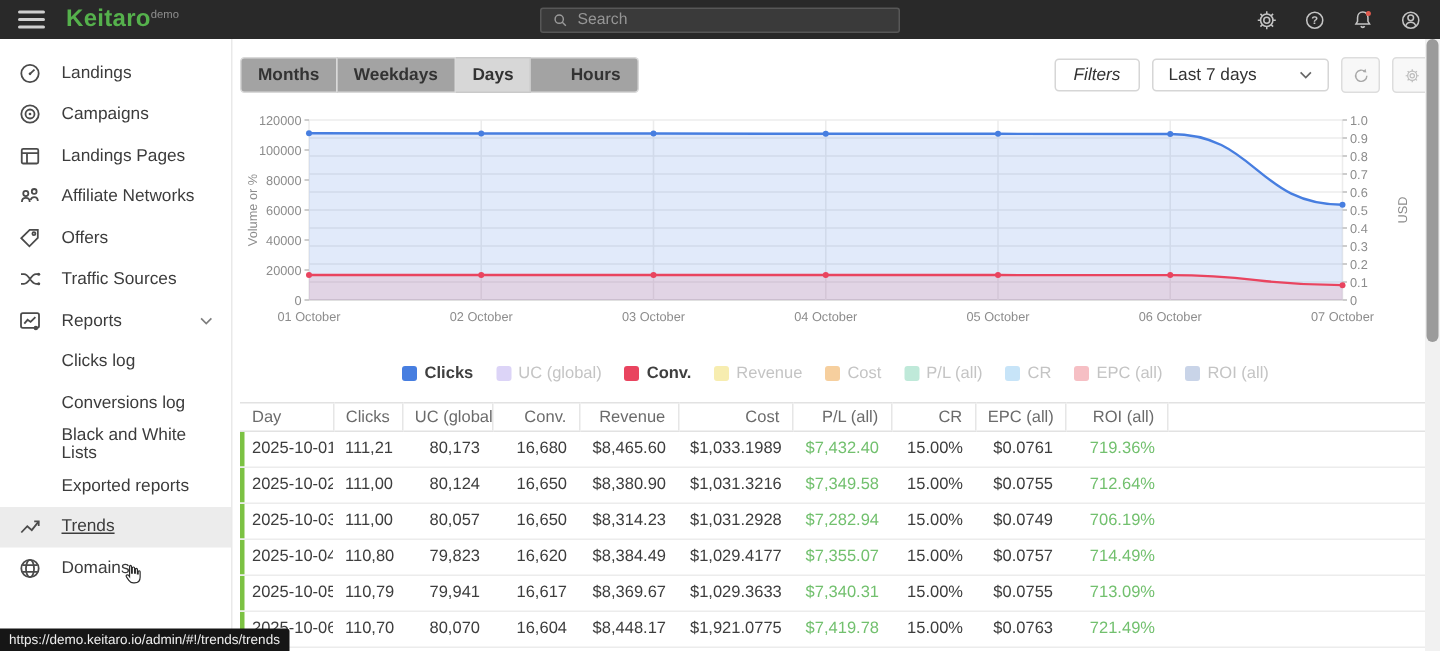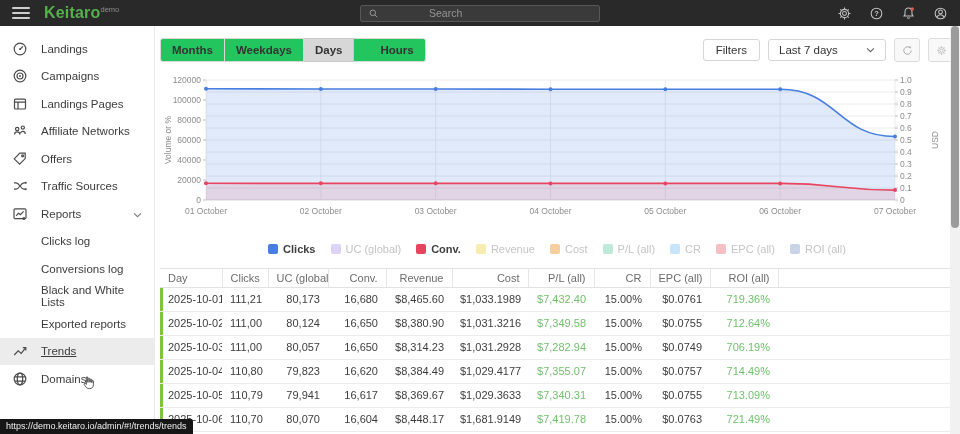--- a/index.html
+++ b/index.html
@@ -10,21 +10,21 @@
   
   .topbar { position:relative; height:26px; background:#292929; display:flex; align-items:center; padding:0 12px; z-index:5; }
   .hamburger { width:18px; display:flex; flex-direction:column; gap:3px; cursor:pointer; margin-right:14px; }
   .hamburger span { height:2px; background:#cfcfcf; border-radius:1px; }
   .brand { display:flex; align-items:flex-start; gap:0; }
   .brand-name { color:#55b14c; font-weight:bold; font-size:16px; letter-spacing:.2px; line-height:18px; }
   .brand-badge { color:#8f8f8f; font-size:7.5px; margin-top:1px; }
   .tb-search { position:absolute; left:50%; transform:translateX(-50%); width:240px; height:17px;
     background:#3a3a3a; border:1px solid #575757; border-radius:2px; display:flex; align-items:center; gap:6px; padding:0 7px; }
   .tb-search svg { width:11px; height:11px; stroke:#9a9a9a; fill:none; stroke-width:1.4; }
-  .search-ph { color:#969696; font-size:10.5px;margin-left:44px; }
+  .search-ph { color:#969696; font-size:10.5px; }
   .tb-right { margin-left:auto; display:flex; align-items:center; gap:17px; }
   .tb-icon { width:15px; height:15px; cursor:pointer; }
   .tb-icon svg { width:15px; height:15px; stroke:#c4c4c4; fill:none; stroke-width:1.1; }
   .tb-icon text { fill:#c4c4c4; stroke:none; font-size:8px; font-weight:bold; }
 
   
   .app-body { display:flex; height:408px; }
   .sidebar { width:155px; background:#fff; border-right:1px solid #e9e9e9; padding-top:9px; flex:none; }
   .side-item { height:27.5px; display:flex; align-items:center; gap:13px; padding:0 12px; font-size:11.5px; color:#3c3c3c; cursor:pointer; }
   .side-item.active { background:#ececec;text-decoration:underline; }
@@ -33,28 +33,28 @@
   .side-item .si .f { fill:#4b4b4b; stroke:none; }
   .side-item.sub { padding-left:41px; }
   .side-item .chev { margin-left:auto; }
   .side-item .chev svg { width:9px; height:6px; stroke:#7d7d7d; fill:none; stroke-width:1.3; }
 
   .main { flex:1; min-width:0; display:flex; flex-direction:column; padding:0 6px 0 5px; position:relative; }
 
   
   .toolbar { margin-top:12px; display:flex; align-items:center; height:24px; }
   .tabs { display:flex; }
-  .tab { border:1px solid #d9d9d9; border-left-width:0; background:#22c55e; color:#333;
+  .tab { border:1px solid #d9d9d9; border-left-width:0; background:#a3a3a3; color:#333;
     font-size:11.5px; font-weight:bold; padding:4px 11px; cursor:pointer; line-height:14px; }
   .tab:first-child { border-left-width:1px; border-radius:3px 0 0 3px; }
   .tab:last-child { border-radius:0 3px 3px 0;padding-left:26px; }
   .tab.active { background:#d7d7d7; border-color:#c9c9c9; }
   .toolbar-right { margin-left:auto; display:flex; align-items:center; gap:8px; }
   .btn { border:1px solid #d6d6d6; background:#fff; border-radius:3px; font-size:11.5px; color:#333;
-    padding:4px 12px; cursor:pointer; font-family:inherit; }
+    padding:4px 12px; cursor:pointer; font-family:inherit;font-style:italic; }
   .select { border:1px solid #d6d6d6; background:#fff; border-radius:3px; font-size:11.5px; color:#333;
     padding:4px 10px; min-width:118px; display:flex; align-items:center; cursor:pointer; }
   .select svg { width:9px; height:6px; stroke:#666; fill:none; stroke-width:1.3; margin-left:auto; }
   .icon-btn { width:26px; height:24px; border:1px solid #ddd; background:#f8f8f8; border-radius:3px;
     display:flex; align-items:center; justify-content:center; cursor:pointer; }
   .icon-btn svg { width:13px; height:13px; stroke:#a9a9a9; fill:none; stroke-width:1.2; }
   .icon-btn.small svg { width:11px; height:11px; stroke:#bdbdbd; }
 
   
   .chart { margin-top:10px; height:162px; }
@@ -481,21 +481,21 @@
                 <td class="">$0.0755</td>
                 <td class=" pos">713.09%</td>
                 <td></td>
               </tr>
               <tr class="">
                 <td class="l">2025-10-06</td>
                 <td class="">110,70</td>
                 <td class="">80,070</td>
                 <td class="">16,604</td>
                 <td class="">$8,448.17</td>
-                <td class="">$1,681.9149</td>
+                <td class="">$1,921.0775</td>
                 <td class=" pos">$7,419.78</td>
                 <td class="">15.00%</td>
                 <td class="">$0.0763</td>
                 <td class=" pos">721.49%</td>
                 <td></td>
               </tr>
               <tr class="partial">
                 <td class="l">2025-10-07</td>
                 <td class="">44,28</td>
                 <td class="">44,282</td>

